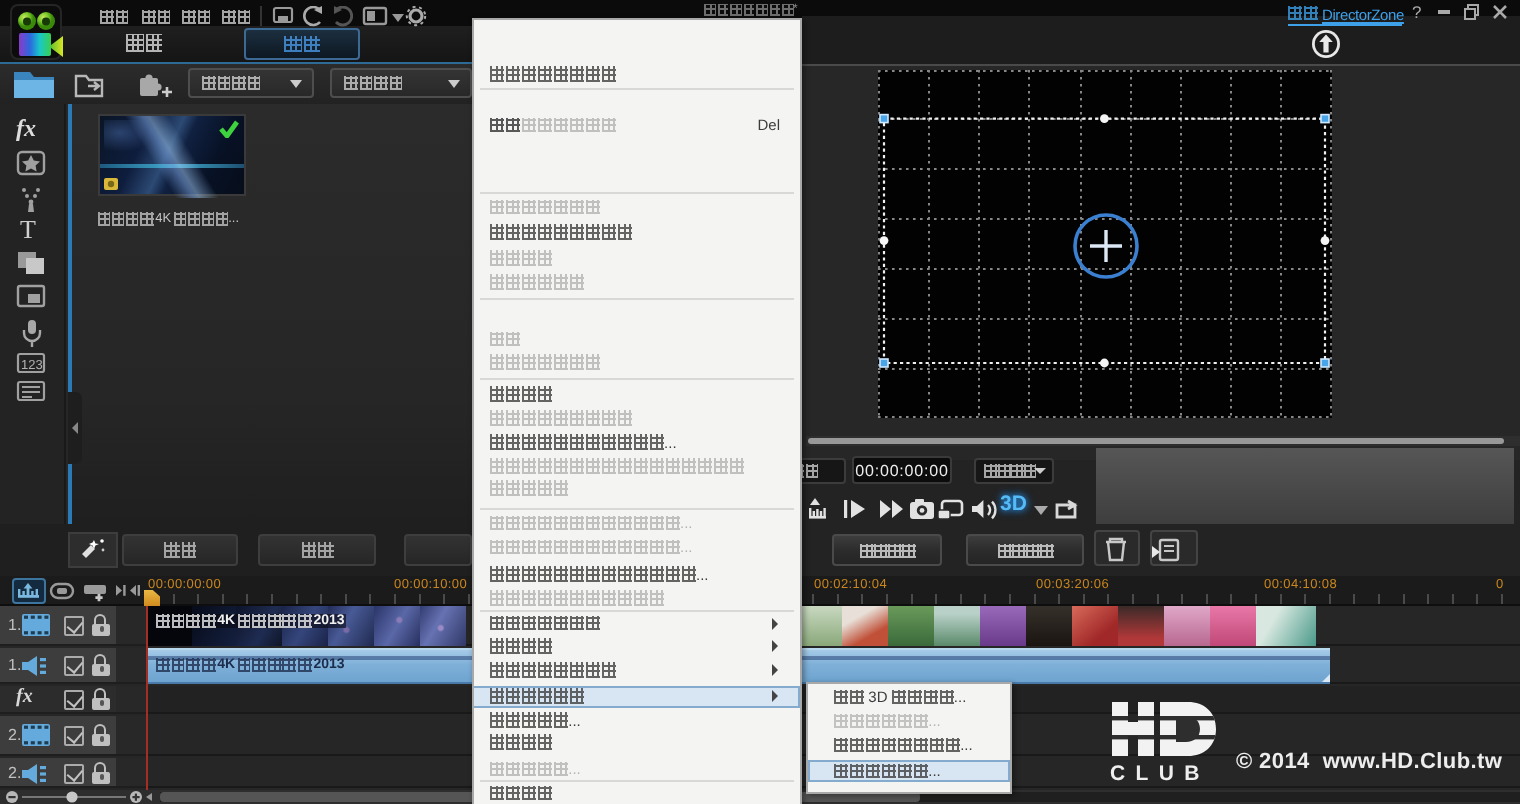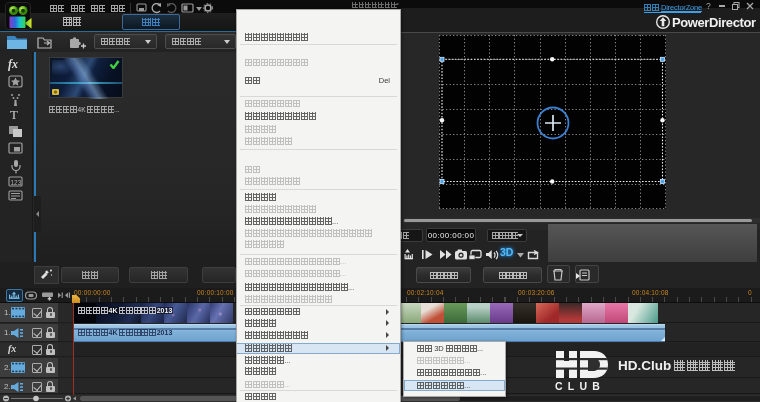--- a/index.html
+++ b/index.html
@@ -118,21 +118,21 @@
         <i></i>
         <i></i>
         <i></i>
         <i></i>
         <i></i>
         <i></i>
         <i></i>
       </span>
       <span style="color:#8a8a8a;font-size:6px">*</span>
     </div>
-<div class="ab" style="left:644px;top:3px;font-size:7.5px;color:#3da0e8;text-decoration:underline;display:flex;align-items:center;gap:2px">
+<div class="ab" style="left:644px;top:3px;font-size:7.5px;color:#3da0e8;text-decoration:underline;display:flex;align-items:flex-start;gap:2px">
       <span class="z" style="--g:7px;gap:1px;color:#3da0e8;">
         <i></i>
         <i></i>
       </span>
       <span style="letter-spacing:-0.2px"> DirectorZone</span>
     </div>
 <div class="ab" style="left:644px;top:11.5px;width:57px;height:1px;background:#3da0e8"></div>
 <span class="ab" style="left:706px;top:1px;color:#a8a8a8;font-size:8.5px">?</span>
 <span class="ab" style="left:719px;top:5px;width:6px;height:1.5px;background:#a8a8a8"></span>
 <svg class="ab" style="left:732px;top:2px" width="8" height="8" viewBox="0 0 8 8">
@@ -152,21 +152,20 @@
       <span class="z" style="--g:8.5px;gap:1px;color:#4a9ae8;">
         <i></i>
         <i></i>
       </span>
     </div>
 <svg class="ab" style="left:655px;top:14px" width="16" height="16" viewBox="0 0 16 16">
 <circle cx="8" cy="8" r="7" fill="#e8e8e8"></circle>
       <circle cx="8" cy="8" r="5.6" fill="#1d1d1d"></circle>
 <path d="M8 3.2L11.4 7H9.3v5.2H6.7V7H4.6z" fill="#e8e8e8"></path>
     </svg>
-<div class="ab" style="left:672px;top:15px;font-size:13px;font-weight:bold;color:#f0f0f0;letter-spacing:-0.4px">PowerDirector</div>
 <svg class="ab" style="left:37px;top:35px" width="50" height="15" viewBox="0 0 50 15">
 <path d="M1 3h5l1.5 2H14v8H1z" fill="none" stroke="#b8b8b8" stroke-width="1.2"></path>
 <path d="M7 8h5M10 6l2.5 2L10 10" stroke="#b8b8b8" stroke-width="1.2" fill="none"></path>
 <rect x="33" y="4" width="9" height="9" rx="1" fill="#a8a8a8"></rect>
 <circle cx="37.5" cy="4" r="1.8" fill="#a8a8a8"></circle>
       <circle cx="42" cy="8.5" r="1.8" fill="#a8a8a8"></circle>
 <path d="M44 11h5M46.5 8.5v5" stroke="#ccc" stroke-width="1.3"></path>
     </svg>
 <div class="dd" style="left:94px;top:34px;width:63px;height:15px;padding-left:6px">
       <span class="z" style="--g:6.5px;gap:1px;color:#d0d0d0;">
@@ -548,30 +547,21 @@
         </clipPath>
       </defs>
 <g clip-path="url(#hdc)">
 <rect x="0" y="0" width="62" height="27" fill="#f2f2f2"></rect>
 <rect x="0" y="7" width="62" height="2.2" fill="#2e2e2e"></rect>
 <rect x="0" y="16.5" width="62" height="2.2" fill="#2e2e2e"></rect>
 </g>
 <path d="M34 7v13h5c4 0 7-2.5 7-6.5S43 7 39 7z" fill="#2e2e2e"></path>
 <text x="1" y="39" font-size="10.5" font-weight="bold" fill="#efefef" letter-spacing="5.2" font-family="Liberation Sans">CLUB</text>
 </svg>
-<div class="ab" style="left:618px;top:358px;display:flex;align-items:center;gap:3px">
-      <span style="color:#f0f0f0;font-size:13.5px;font-weight:bold">HD.Club</span>
-      <span class="z" style="--g:11px;gap:1.5px;color:#e8e8e8;">
-        <i></i>
-        <i></i>
-        <i></i>
-        <i></i>
-        <i></i>
-      </span>
-    </div>
+<div class="ab" style="left:618px;top:375px;color:#ededed;font-size:11px;font-weight:bold;letter-spacing:0.2px">© 2014&nbsp; www.HD.Club.tw</div>
 <div class="ab" style="left:236px;top:9px;width:165px;height:393px;background:#f4f4f2;border:1px solid #a8a8a8;border-bottom:none;box-shadow:1px 1px 3px rgba(0,0,0,.4)"></div>
 <div class="mi" style="top:31.5px">
       <span class="z" style="--g:7.2px;gap:0.8px;color:#3c3c3c;">
         <i></i>
         <i></i>
         <i></i>
         <i></i>
         <i></i>
         <i></i>
         <i></i>
@@ -584,21 +574,21 @@
         <i></i>
         <i></i>
         <i></i>
         <i></i>
         <i></i>
         <i></i>
         <i></i>
         <i></i>
       </span>
     </div>
-<div class="mi" style="top:75px">
+<div class="mi" style="top:57px">
       <span class="z" style="--g:7.2px;gap:0.8px;color:#3c3c3c;">
         <i></i>
         <i></i>
       </span>
       <span class="sc" style="color:#3c3c3c">Del</span>
     </div>
 <div class="sep" style="top:96px"></div>
 <div class="mi gray" style="top:98.0px">
       <span class="z" style="--g:7.2px;gap:0.8px;color:#b4b4b2;">
         <i></i>

